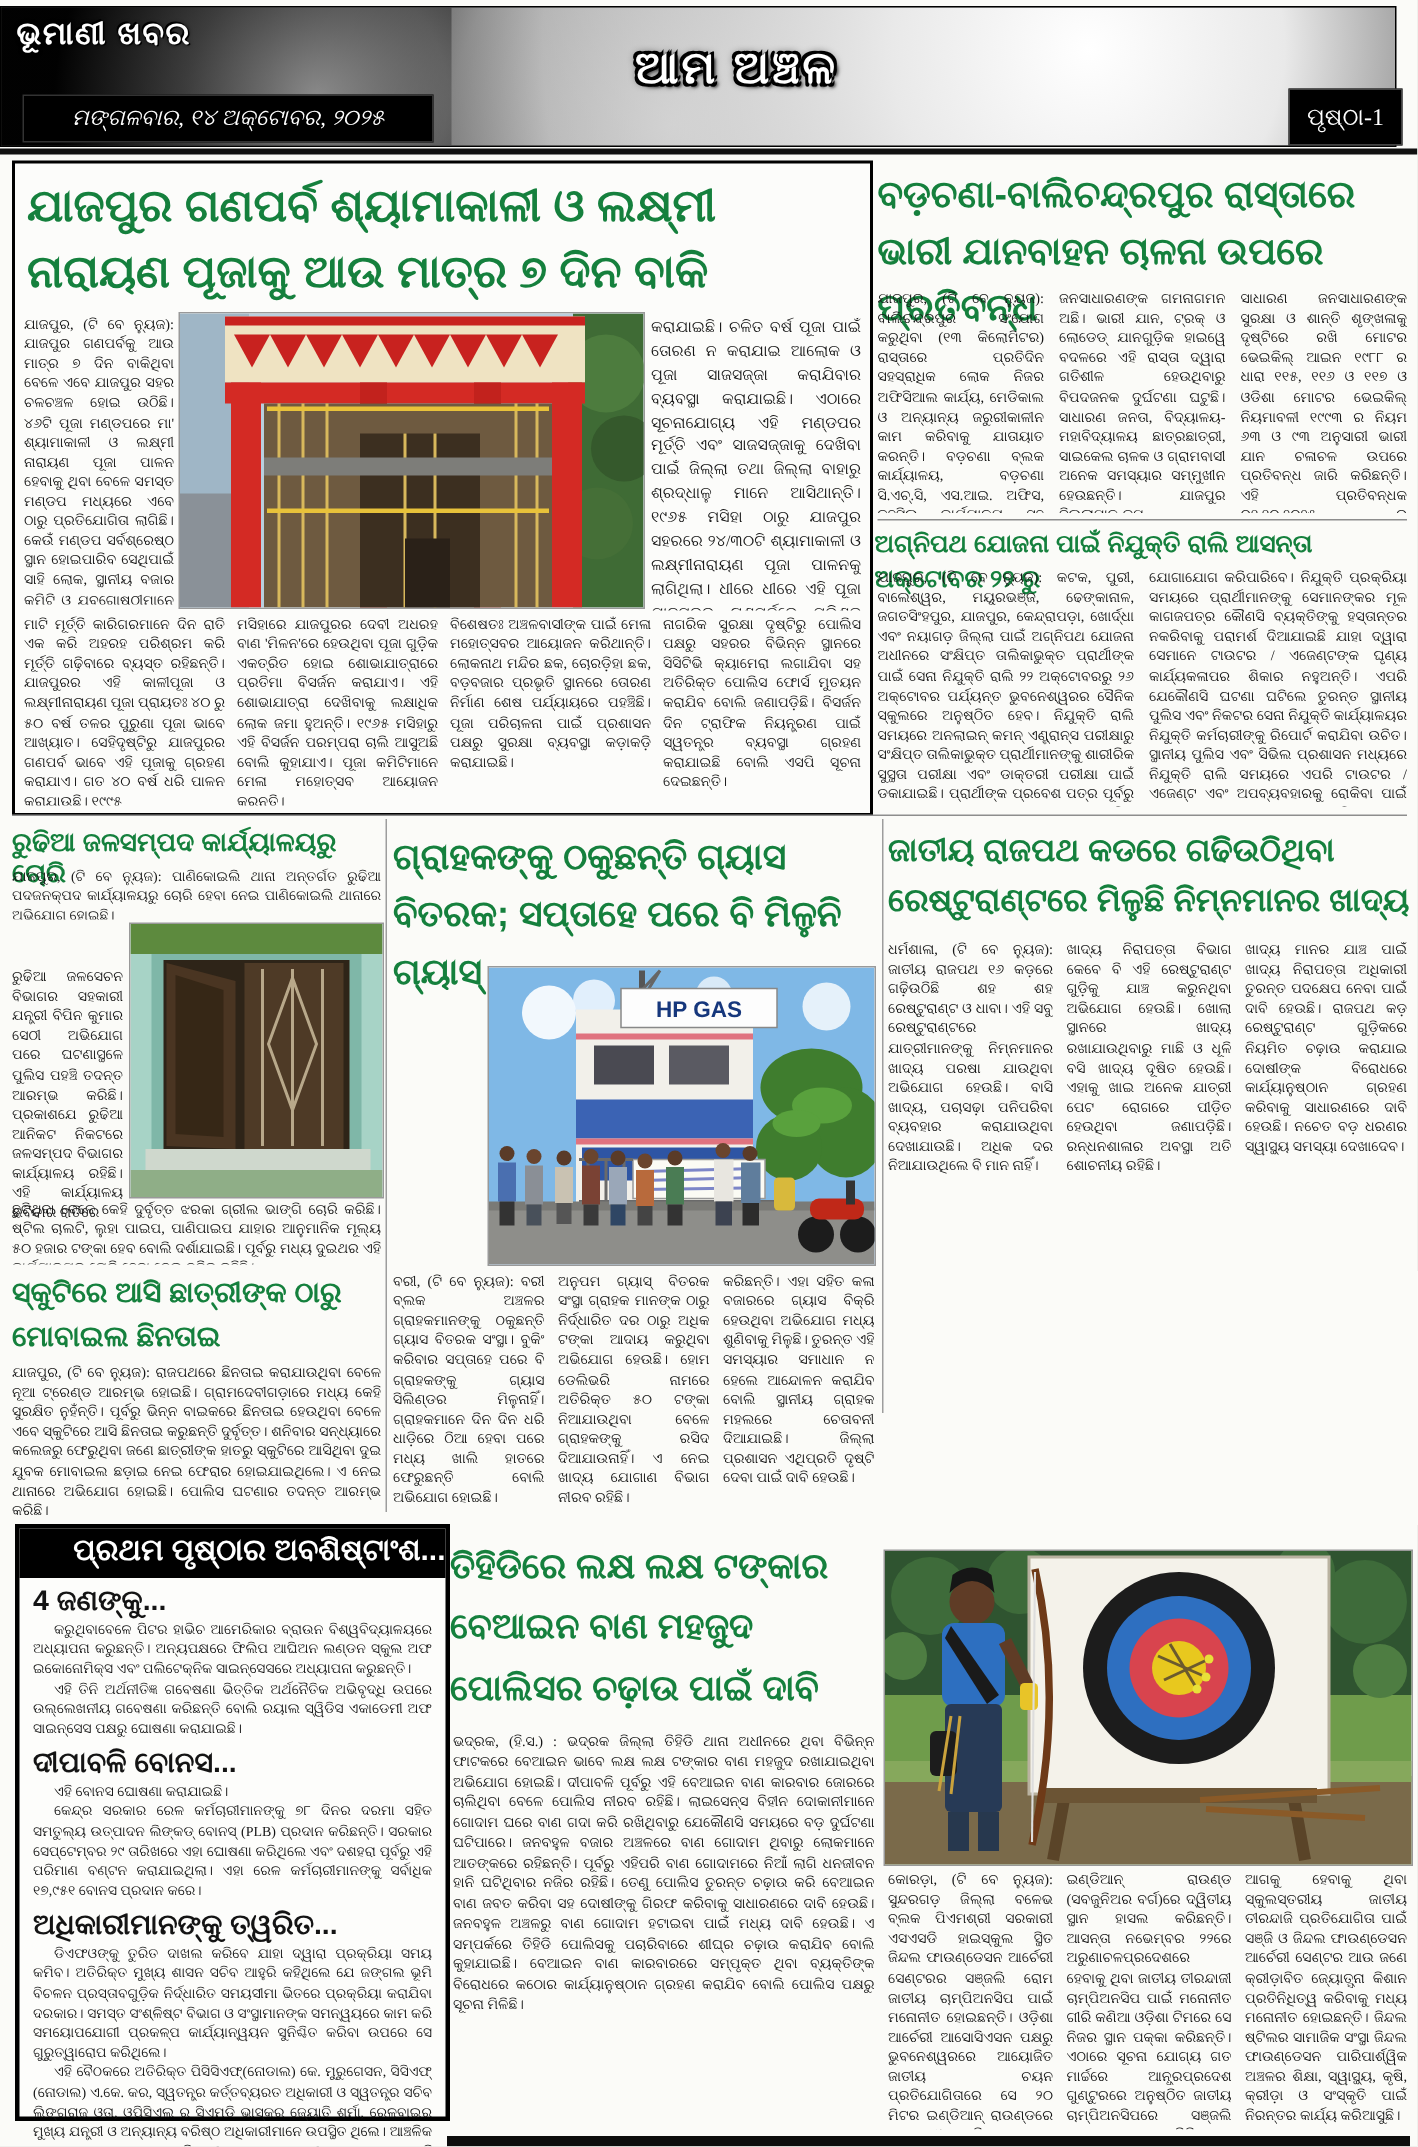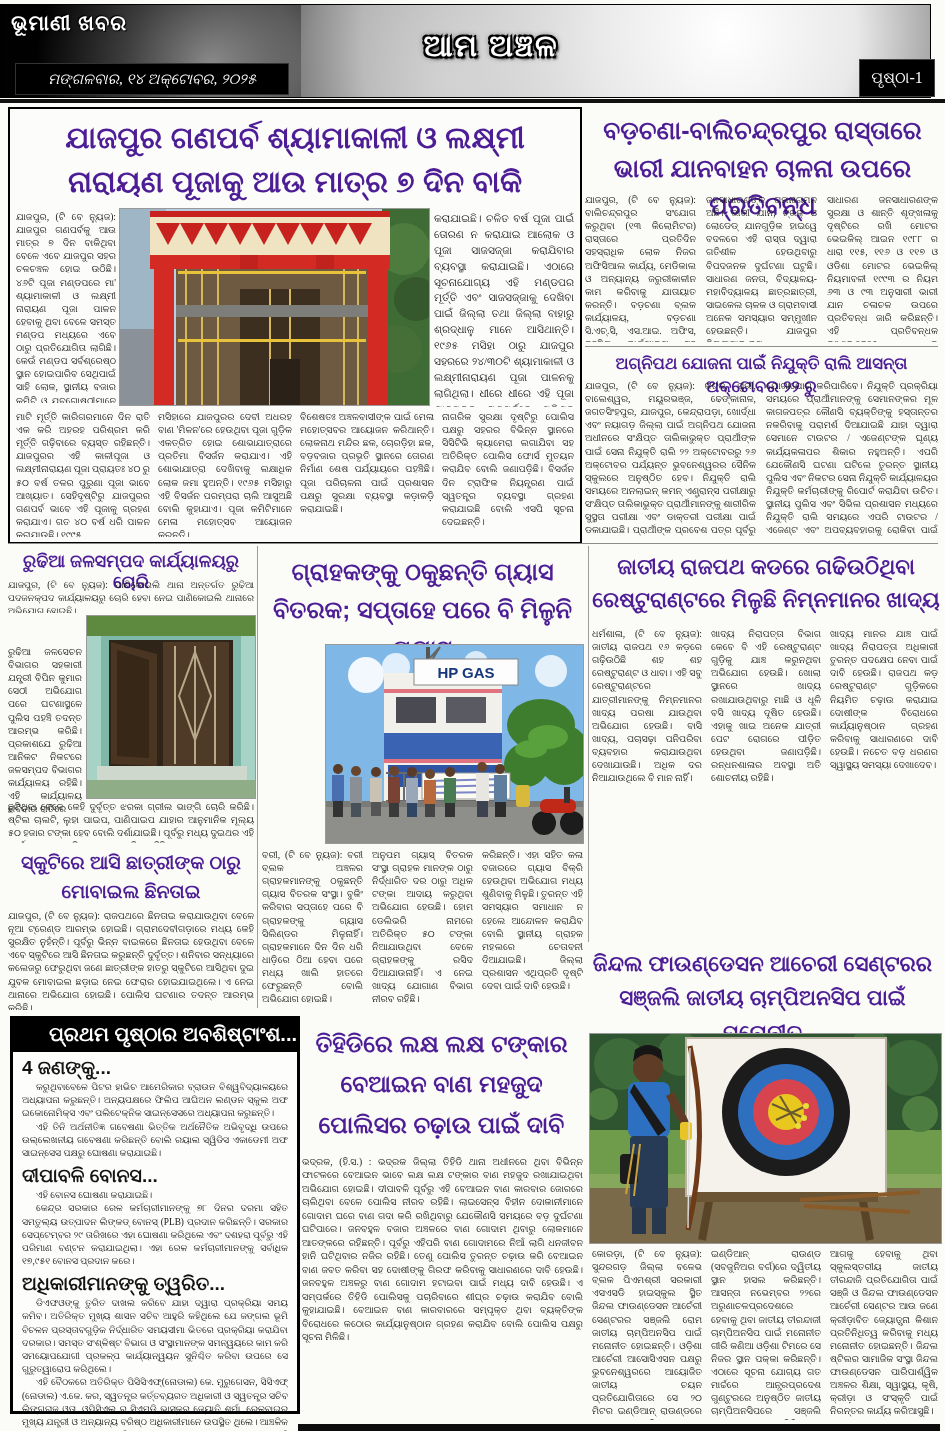--- a/index.html
+++ b/index.html
@@ -18,21 +18,21 @@
   .date-strip{position:absolute;left:14px;top:58px;width:272px;height:30px;background:#000;color:#fff;
      font-size:15px;display:flex;align-items:center;justify-content:center;border:1px solid #333;font-style:italic;}
   .section-title{position:absolute;left:310px;top:24px;width:360px;text-align:center;
      font-family:"Liberation Sans",sans-serif;font-weight:700;font-size:30px;color:#fff;letter-spacing:2px;
      text-shadow:2px 2px 0 #000,-2px -2px 0 #000,2px -2px 0 #000,-2px 2px 0 #000,0 0 6px #000,3px 3px 2px #555;}
   .page-box{position:absolute;left:858px;top:54px;width:74px;height:36px;background:#000;color:#fff;
      font-size:16px;display:flex;align-items:center;justify-content:center;border:1px solid #444;}
   .toprule{position:absolute;left:0px;top:99px;width:945px;height:4px;background:#111;}
   
   .col{position:absolute;font-size:9.5px;line-height:1.38;text-align:justify;color:#151515;overflow:hidden;}
-  .hl{position:absolute;font-family:"Liberation Sans",sans-serif;font-weight:800;color:#4c1d95;text-align:center;}
+  .hl{position:absolute;font-family:"Liberation Sans",sans-serif;font-weight:800;color:#15803d;text-align:left;}
   .rule-h{position:absolute;background:#8d8d8d;height:1px;}
   .rule-v{position:absolute;background:#9d9d9d;width:1px;}
   .mainbox{position:absolute;left:8px;top:107px;width:570px;height:433px;border:2px solid #000;background:#fcfcfa;}
   .fpbox{position:absolute;left:10px;top:1016px;width:284px;height:392px;border:3px solid #000;background:#fdfdfb;}
   .fpbox .hdr{background:#000;color:#fff;font-family:"Liberation Sans",sans-serif;font-weight:800;
       font-size:20px;text-align:right;padding:4px 0 6px 0;}
   .fpsec{padding:2px 9px 0 9px;}
   .fpsec .t{font-family:"Liberation Sans",sans-serif;font-weight:800;font-size:19px;margin:3px 0 2px 0;}
   .fpsec .p{font-size:9.3px;line-height:1.42;text-align:justify;text-indent:14px;}
   .photo{position:absolute;border:1px solid #999;}
@@ -266,21 +266,20 @@
 
   <div class="col" style="left:262px;top:849px;width:101px;height:160px;">ବରୀ, (ଟି ବେ ନ୍ୟୁଜ): ବରୀ ବ୍ଲକ ଅଞ୍ଚଳର ଗ୍ରାହକମାନଙ୍କୁ ଠକୁଛନ୍ତି ଗ୍ୟାସ ବିତରକ ସଂସ୍ଥା। ବୁକିଂ କରିବାର ସପ୍ତାହେ ପରେ ବି ଗ୍ରାହକଙ୍କୁ ଗ୍ୟାସ ସିଲିଣ୍ଡର ମିଳୁନାହିଁ। ଗ୍ରାହକମାନେ ଦିନ ଦିନ ଧରି ଧାଡ଼ିରେ ଠିଆ ହେବା ପରେ ମଧ୍ୟ ଖାଲି ହାତରେ ଫେରୁଛନ୍ତି ବୋଲି ଅଭିଯୋଗ ହୋଇଛି।</div>
   <div class="col" style="left:372px;top:849px;width:101px;height:160px;">ଅନୁପମ ଗ୍ୟାସ୍ ବିତରକ ସଂସ୍ଥା ଗ୍ରାହକ ମାନଙ୍କ ଠାରୁ ନିର୍ଦ୍ଧାରିତ ଦର ଠାରୁ ଅଧିକ ଟଙ୍କା ଆଦାୟ କରୁଥିବା ଅଭିଯୋଗ ହେଉଛି। ହୋମ ଡେଲିଭରି ନାମରେ ଅତିରିକ୍ତ ୫୦ ଟଙ୍କା ନିଆଯାଉଥିବା ବେଳେ ଗ୍ରାହକଙ୍କୁ ରସିଦ ଦିଆଯାଉନାହିଁ। ଏ ନେଇ ଖାଦ୍ୟ ଯୋଗାଣ ବିଭାଗ ନୀରବ ରହିଛି।</div>
   <div class="col" style="left:482px;top:849px;width:101px;height:160px;">କରିଛନ୍ତି। ଏହା ସହିତ କଳା ବଜାରରେ ଗ୍ୟାସ ବିକ୍ରି ହେଉଥିବା ଅଭିଯୋଗ ମଧ୍ୟ ଶୁଣିବାକୁ ମିଳୁଛି। ତୁରନ୍ତ ଏହି ସମସ୍ୟାର ସମାଧାନ ନ ହେଲେ ଆନ୍ଦୋଳନ କରାଯିବ ବୋଲି ସ୍ଥାନୀୟ ଗ୍ରାହକ ମହଲରେ ଚେତାବନୀ ଦିଆଯାଇଛି। ଜିଲ୍ଲା ପ୍ରଶାସନ ଏଥିପ୍ରତି ଦୃଷ୍ଟି ଦେବା ପାଇଁ ଦାବି ହେଉଛି।</div>
 
   <div class="hl" style="left:592px;top:551px;width:348px;font-size:21.5px;line-height:1.55;">ଜାତୀୟ ରାଜପଥ କଡରେ ଗଢିଉଠିଥିବା ରେଷ୍ଟୁରାଣ୍ଟରେ ମିଳୁଛି ନିମ୍ନମାନର ଖାଦ୍ୟ</div>
   <div class="col" style="left:592px;top:628px;width:110px;height:310px;">ଧର୍ମଶାଳା, (ଟି ବେ ନ୍ୟୁଜ): ଜାତୀୟ ରାଜପଥ ୧୬ କଡ଼ରେ ଗଢ଼ିଉଠିଛି ଶହ ଶହ ରେଷ୍ଟୁରାଣ୍ଟ ଓ ଧାବା। ଏହି ସବୁ ରେଷ୍ଟୁରାଣ୍ଟରେ ଯାତ୍ରୀମାନଙ୍କୁ ନିମ୍ନମାନର ଖାଦ୍ୟ ପରଷା ଯାଉଥିବା ଅଭିଯୋଗ ହେଉଛି। ବାସି ଖାଦ୍ୟ, ପଚାସଢ଼ା ପନିପରିବା ବ୍ୟବହାର କରାଯାଉଥିବା ଦେଖାଯାଉଛି। ଅଧିକ ଦର ନିଆଯାଉଥିଲେ ବି ମାନ ନାହିଁ।</div>
   <div class="col" style="left:711px;top:628px;width:110px;height:310px;">ଖାଦ୍ୟ ନିରାପତ୍ତା ବିଭାଗ କେବେ ବି ଏହି ରେଷ୍ଟୁରାଣ୍ଟ ଗୁଡ଼ିକୁ ଯାଞ୍ଚ କରୁନଥିବା ଅଭିଯୋଗ ହେଉଛି। ଖୋଲା ସ୍ଥାନରେ ଖାଦ୍ୟ ରଖାଯାଉଥିବାରୁ ମାଛି ଓ ଧୂଳି ବସି ଖାଦ୍ୟ ଦୂଷିତ ହେଉଛି। ଏହାକୁ ଖାଇ ଅନେକ ଯାତ୍ରୀ ପେଟ ରୋଗରେ ପୀଡ଼ିତ ହେଉଥିବା ଜଣାପଡ଼ିଛି। ରନ୍ଧନଶାଳାର ଅବସ୍ଥା ଅତି ଶୋଚନୀୟ ରହିଛି।</div>
   <div class="col" style="left:830px;top:628px;width:108px;height:310px;">ଖାଦ୍ୟ ମାନର ଯାଞ୍ଚ ପାଇଁ ଖାଦ୍ୟ ନିରାପତ୍ତା ଅଧିକାରୀ ତୁରନ୍ତ ପଦକ୍ଷେପ ନେବା ପାଇଁ ଦାବି ହେଉଛି। ରାଜପଥ କଡ଼ ରେଷ୍ଟୁରାଣ୍ଟ ଗୁଡ଼ିକରେ ନିୟମିତ ଚଢ଼ାଉ କରାଯାଇ ଦୋଷୀଙ୍କ ବିରୋଧରେ କାର୍ଯ୍ୟାନୁଷ୍ଠାନ ଗ୍ରହଣ କରିବାକୁ ସାଧାରଣରେ ଦାବି ହେଉଛି। ନଚେତ ବଡ଼ ଧରଣର ସ୍ୱାସ୍ଥ୍ୟ ସମସ୍ୟା ଦେଖାଦେବ।</div>
 
-  <div class="hl" style="left:585px;top:947px;width:355px;font-size:21.5px;line-height:1.6;">ଜିନ୍ଦଲ ଫାଉଣ୍ଡେସନ ଆଚେରୀ ସେଣ୍ଟରର ସଞ୍ଜଲି ଜାତୀୟ ଚାମ୍ପିଅନସିପ ପାଇଁ ମନୋନୀତ</div>
 
   <svg class="photo" style="left:589px;top:1033px;" width="351" height="209" viewBox="0 0 351 209">
     <rect width="351" height="209" fill="#6f9c4b"></rect>
     <rect x="0" y="0" width="351" height="96" fill="#2f5430"></rect>
     <g fill="#3e6b3a">
         <circle cx="30" cy="30" r="26"></circle>
         <circle cx="90" cy="20" r="22"></circle>
         <circle cx="320" cy="34" r="28"></circle>
         <circle cx="280" cy="14" r="20"></circle>
       </g>

